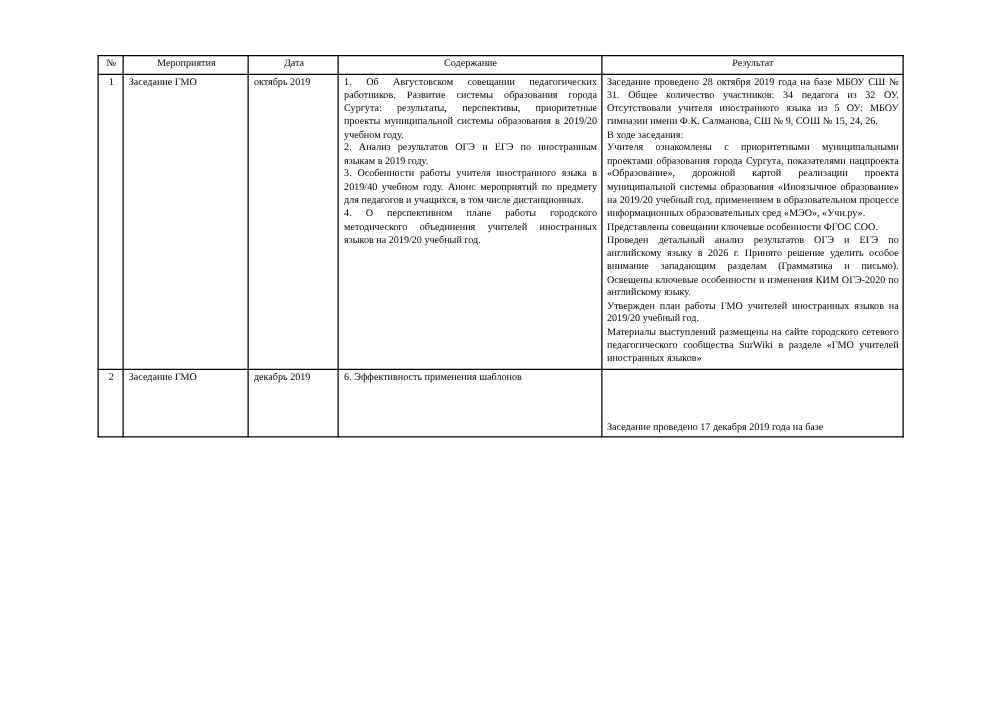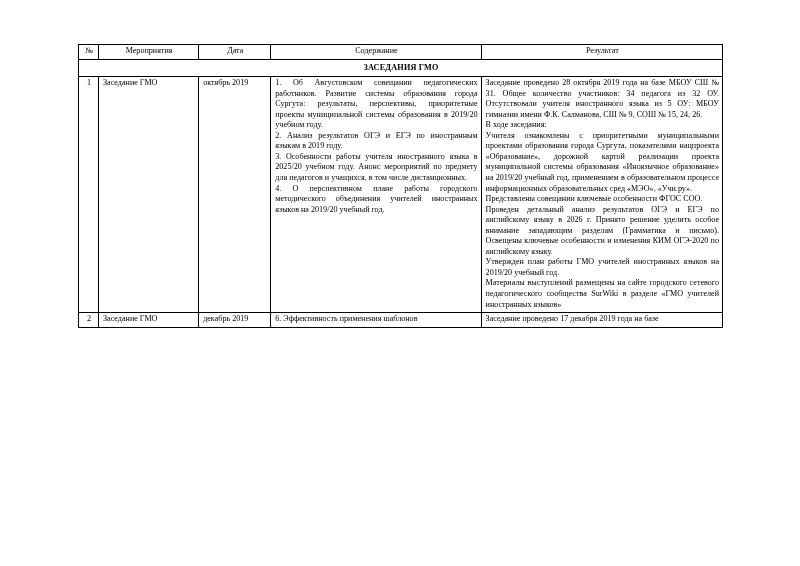--- a/index.html
+++ b/index.html
@@ -69,21 +69,21 @@
   .cell-just {
     text-align: justify;
     text-align-last: left;
     hyphens: none;
   }
   .cell-just p {
     margin: 0;
     text-align: justify;
     text-align-last: left;
   }
-  .cell-just p.lastline-left { text-align-last: left; }
+  .cell-just p.lastline-left { text-align-last: left; margin-top: 40px; }
   .overflow-clip {
     overflow: hidden;
   }
 </style>
 </head>
 <body>
 
 <div class="page">
 
   <table class="doc-table">
@@ -96,32 +96,29 @@
     </colgroup>
     <tbody>
       <tr>
         <td class="hdr-cell">№</td>
         <td class="hdr-cell">Мероприятия</td>
         <td class="hdr-cell">Дата</td>
         <td class="hdr-cell">Содержание</td>
         <td class="hdr-cell">Результат</td>
       </tr>
 
-      <tr class="section-row">
-        <td colspan="5">ЗАСЕДАНИЯ ГМО</td>
-      </tr>
 
       <tr>
         <td class="cell-num">1</td>
         <td>Заседание ГМО</td>
         <td class="cell-center">октябрь 2019</td>
         <td class="cell-just">
           <p>1. Об Августовском совещании педагогических работников. Развитие системы образования города Сургута: результаты, перспективы, приоритетные проекты муниципальной системы образования в 2019/20 учебном году.</p>
           <p>2. Анализ результатов ОГЭ и ЕГЭ по иностранным языкам в 2019 году.</p>
-          <p>3. Особенности работы учителя иностранного языка в 2025/20 учебном году. Анонс мероприятий по предмету для педагогов и учащихся, в том числе дистанционных.</p>
+          <p>3. Особенности работы учителя иностранного языка в 2019/40 учебном году. Анонс мероприятий по предмету для педагогов и учащихся, в том числе дистанционных.</p>
           <p>4. О перспективном плане работы городского методического объединения учителей иностранных языков на 2019/20 учебный год.</p>
         </td>
         <td class="cell-just">
           <p>Заседание проведено 28 октября 2019 года на базе МБОУ СШ № 31. Общее количество участников: 34 педагога из 32 ОУ. Отсутствовали учителя иностранного языка из 5 ОУ: МБОУ гимназии имени Ф.К. Салманова, СШ № 9, СОШ № 15, 24, 26.</p>
           <p>В ходе заседания:</p>
           <p>Учителя ознакомлены с приоритетными муниципальными проектами образования города Сургута, показателями нацпроекта «Образование», дорожной картой реализации проекта муниципальной системы образования «Иноязычное образование» на 2019/20 учебный год, применением в образовательном процессе информационных образовательных сред «МЭО», «Учи.ру».</p>
           <p>Представлены совещании ключевые особенности ФГОС СОО.</p>
           <p>Проведен детальный анализ результатов ОГЭ и ЕГЭ по английскому языку в 2026 г. Принято решение уделить особое внимание западающим разделам (Грамматика и письмо). Освещены ключевые особенности и изменения КИМ ОГЭ-2020 по английскому языку.</p>
           <p>Утвержден план работы ГМО учителей иностранных языков на 2019/20 учебный год.</p>
           <p>Материалы выступлений размещены на сайте городского сетевого педагогического сообщества SurWiki в разделе «ГМО учителей иностранных языков»</p>

